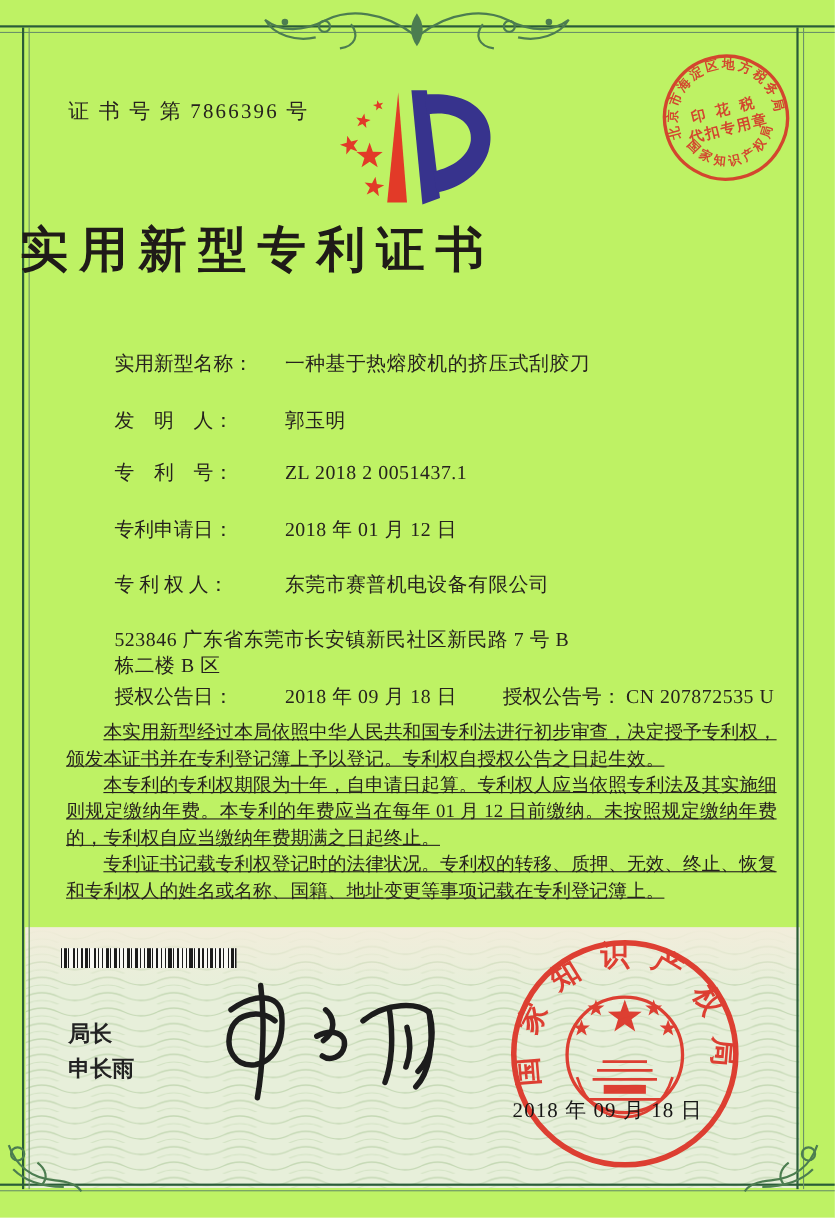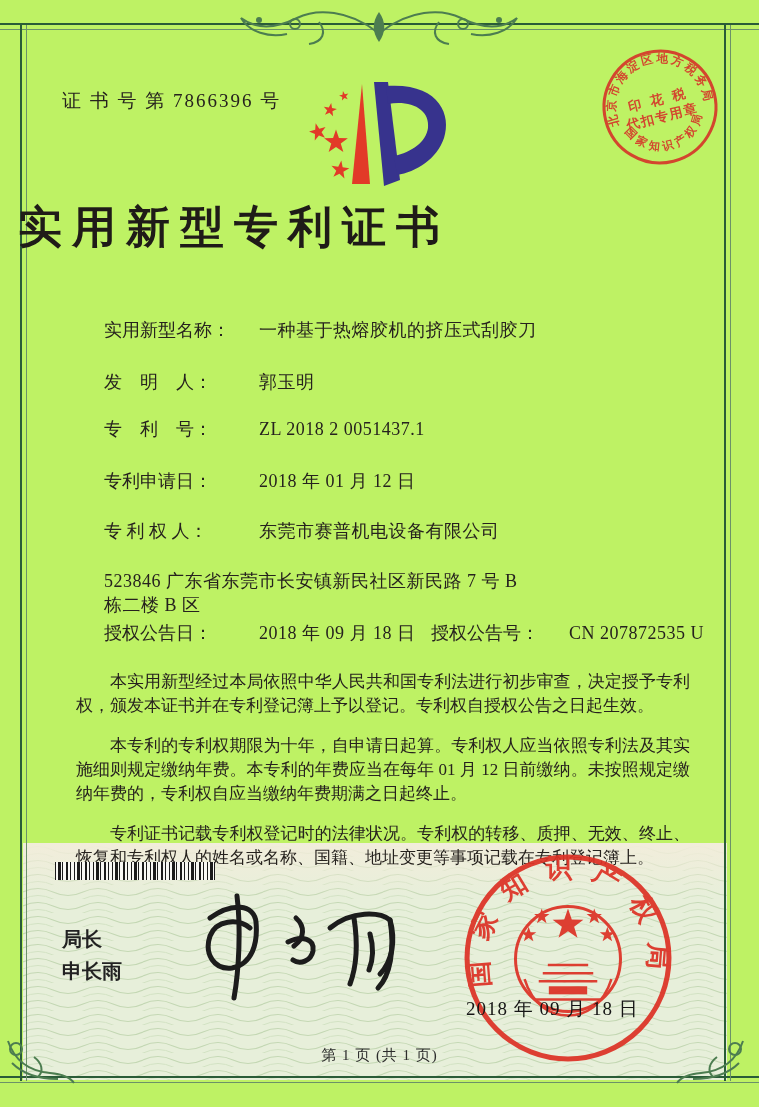--- a/index.html
+++ b/index.html
@@ -28,25 +28,25 @@
   .logo{position:absolute;left:300px;top:80px;z-index:3;}
   .tax-stamp{position:absolute;left:599px;top:46px;z-index:4;transform:rotate(-14deg);opacity:.92;}
   .doc-title{position:absolute;left:0;right:0;top:198px;text-align:left;font-size:44px;font-weight:bold;letter-spacing:10px;color:#1f1b18;z-index:3;padding-left:18px;}
   
   .fields{position:absolute;left:60px;width:648px;z-index:3;}
   .frow{position:absolute;left:0;right:0;display:flex;align-items:flex-start;font-size:18px;line-height:24px;margin-left:44px;}
   .frow .lbl{flex:0 0 155px;white-space:nowrap;}
   .frow .val{letter-spacing:.5px;}
   .frow.addr .val{max-width:430px;}
   .frow .grp{display:flex;}
-  .frow .grp.right{margin-left:auto;padding-right:4px;gap:26px;}
+  .frow .grp.right{margin-left:auto;padding-right:4px;}
   .frow .grp .lbl2{white-space:nowrap;margin-right:4px;}
   
   .body-text{position:absolute;left:60px;top:654px;width:646px;z-index:3;font-size:17px;line-height:24px;text-align:justify;}
-  .body-text p{margin:16px;text-indent:2em;}
+  .body-text p{margin:0;text-indent:2em;text-decoration:underline;}
   
   .barcode{position:absolute;left:55px;top:862px;width:160px;height:18px;z-index:3;
     background:repeating-linear-gradient(90deg,#1b1b1b 0 1px,#f8f8f4 1px 3px,#1b1b1b 3px 6px,#f8f8f4 6px 7px,#1b1b1b 7px 8px,#f8f8f4 8px 11px,#1b1b1b 11px 13px,#f8f8f4 13px 15px,#1b1b1b 15px 16px,#f8f8f4 16px 19px);}
   .official{position:absolute;left:62px;z-index:3;font-family:"Liberation Sans","DejaVu Sans",sans-serif;font-weight:bold;font-size:20px;color:#222;}
   .official.title{top:926px;} .official.name{top:958px;font-family:Liberation Serif, serif;}
   .signature{position:absolute;left:192px;top:888px;z-index:4;}
   .seal{position:absolute;left:462px;top:852px;z-index:3;opacity:.93;}
   .seal-date{position:absolute;left:466px;top:996px;z-index:4;font-size:19px;letter-spacing:1px;color:#151515;}
   .footer{position:absolute;left:0;right:0;top:1046px;text-align:center;font-size:15px;color:#2c2c2c;z-index:3;letter-spacing:1px;}
 </style>
@@ -221,15 +221,14 @@
         <path d="M85,112 h40 M80,120 h50 M76,128 h58"></path>
         <path d="M73,146 h64"></path>
         <path d="M62,126 C70,152 88,162 105,162 C122,162 140,152 148,126"></path>
       </g>
       <rect x="86" y="133" width="38" height="8" fill="#dd3226"></rect>
     </g>
   </svg>
 
   <div class="seal-date">2018 年 09 月 18 日</div>
 
-  <div class="footer">第 1 页 (共 1 页)</div>
 
 </div>
 
 </body></html>

